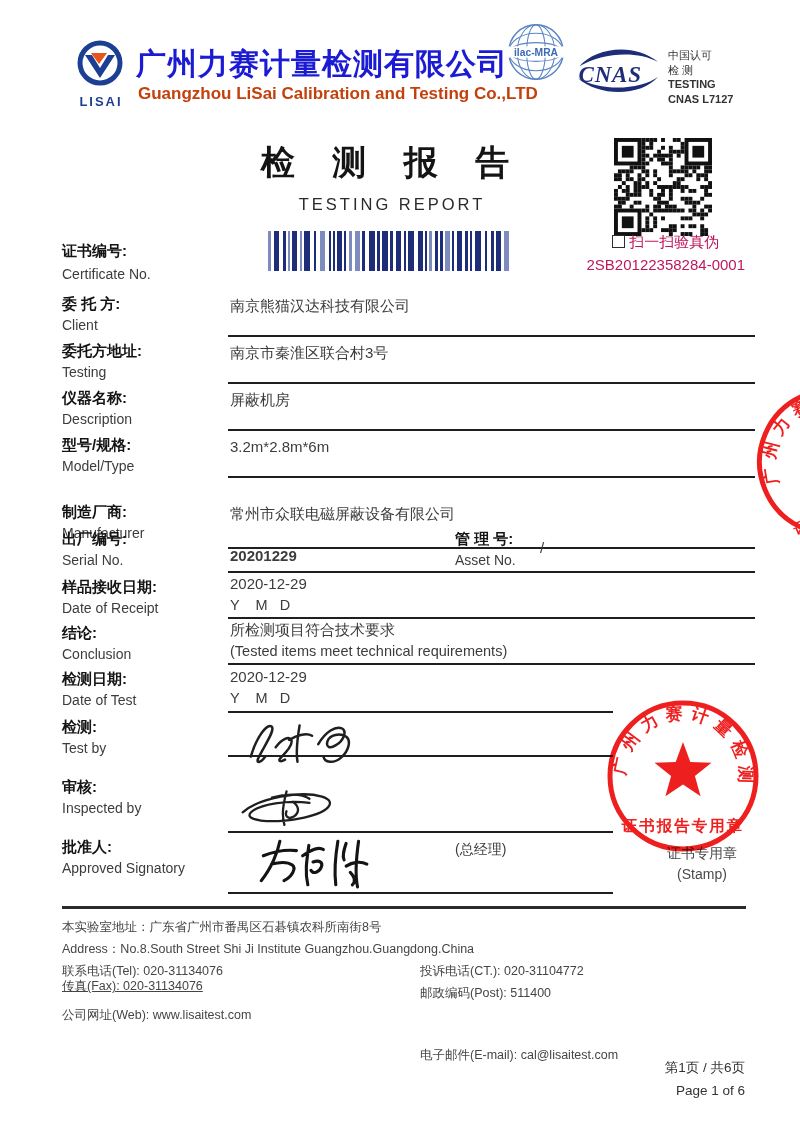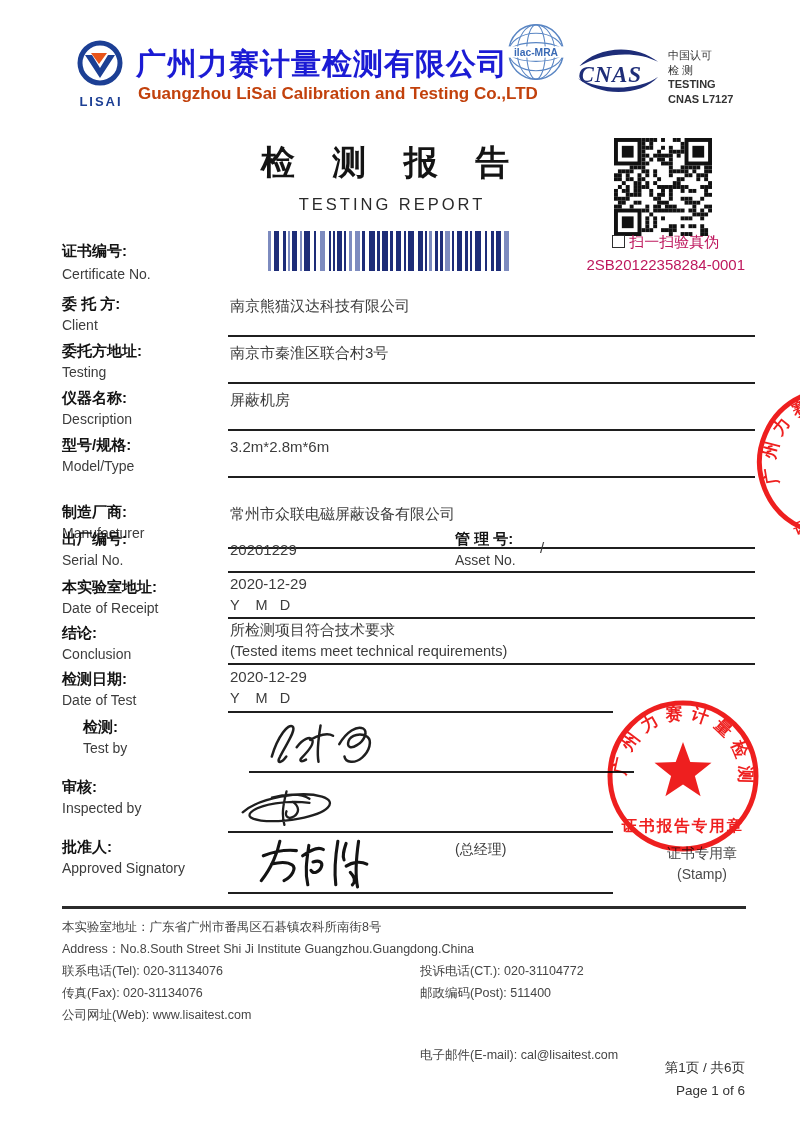--- a/index.html
+++ b/index.html
@@ -406,29 +406,29 @@
   <div class="row" style="top:498px;height:51px;">
     <div class="lc">制造厂商:</div>
     <div class="le">Manufacturer</div>
     <div class="val">常州市众联电磁屏蔽设备有限公司</div>
     <div class="rule long"></div>
   </div>
 
   <div class="row" style="top:525px;height:48px;">
     <div class="lc">出厂编号:</div>
     <div class="le">Serial No.</div>
-    <div class="val" style="top:16px;">20201229</div>
+    <div class="val" style="top:22px;font-weight:bold;">20201229</div>
     <div class="lc" style="left:393px;">管 理 号:</div>
     <div class="le" style="left:393px;">Asset No.</div>
     <div class="val" style="left:478px;top:14px;">/</div>
     <div class="rule long"></div>
   </div>
 
   <div class="row" style="top:573px;height:46px;">
-    <div class="lc">本实验室地址:</div>
+    <div class="lc">样品接收日期:</div>
     <div class="le">Date of Receipt</div>
     <div class="val" style="top:2px;">2020-12-29</div>
     <div class="val2" style="top:24px;">Y    M   D</div>
     <div class="rule long"></div>
   </div>
 
   <div class="row" style="top:619px;height:46px;">
     <div class="lc">结论:</div>
     <div class="le">Conclusion</div>
     <div class="val" style="top:2px;">所检测项目符合技术要求</div>
@@ -437,21 +437,21 @@
   </div>
 
   <div class="row" style="top:665px;height:48px;">
     <div class="lc">检测日期:</div>
     <div class="le">Date of Test</div>
     <div class="val" style="top:3px;">2020-12-29</div>
     <div class="val2" style="top:25px;">Y    M   D</div>
     <div class="rule short"></div>
   </div>
 
-  <div class="row" style="top:713px;height:60px;margin-left:21px;">
+  <div class="row" style="top:713px;height:44px;">
     <div class="lc">检测:</div>
     <div class="le">Test by</div>
     <div class="abs" style="left:178px;top:2px;">
       <svg width="115" height="54" viewBox="0 0 110 52">
         <path d="M10 40 C16 20 26 8 30 11 C34 14 24 28 18 40 C14 47 19 47 24 40 M34 31 C40 23 47 20 49 24 C51 28 44 36 39 41 C36 44 38 46 43 43 M57 10 C55 22 53 34 55 45 M47 24 C55 19 64 17 69 20 M75 28 C82 16 92 10 98 13 C103 16 99 25 92 29 C86 33 82 31 84 25 C86 19 96 17 102 21 C107 25 104 35 97 41 C90 47 81 46 80 40" stroke="#1f1f1f" stroke-width="2.4" fill="none" stroke-linecap="round"></path>
       </svg>
     </div>
     <div class="rule short"></div>
   </div>
 
@@ -509,21 +509,21 @@
       <text x="81" y="135" text-anchor="middle" font-size="15.5" font-weight="bold" fill="#ee1312" letter-spacing="2">证书报告专用章</text>
     </svg>
   </div>
 
   <div class="sep"></div>
   <div class="foot">
     <div class="fl" style="top:6px;">本实验室地址：广东省广州市番禺区石碁镇农科所南街8号</div>
     <div class="fl" style="top:28px;">Address：No.8.South Street Shi Ji Institute Guangzhou.Guangdong.China</div>
     <div class="fl" style="top:50px;">联系电话(Tel): 020-31134076</div>
     <div class="fr" style="top:50px;">投诉电话(CT.): 020-31104772</div>
-    <div class="fl" style="top:72px;">传真(Fax): 020-31134076</div>
+    <div class="fl" style="top:65px;text-decoration:underline;">传真(Fax): 020-31134076</div>
     <div class="fr" style="top:72px;">邮政编码(Post): 511400</div>
     <div class="fl" style="top:94px;">公司网址(Web): www.lisaitest.com</div>
     <div class="fr" style="top:108px;margin-top:26px;">电子邮件(E-mail): cal@lisaitest.com</div>
   </div>
 
   <div class="pagenum">
     <div>第1页 / 共6页</div>
     <div>Page 1 of 6</div>
   </div>
 

